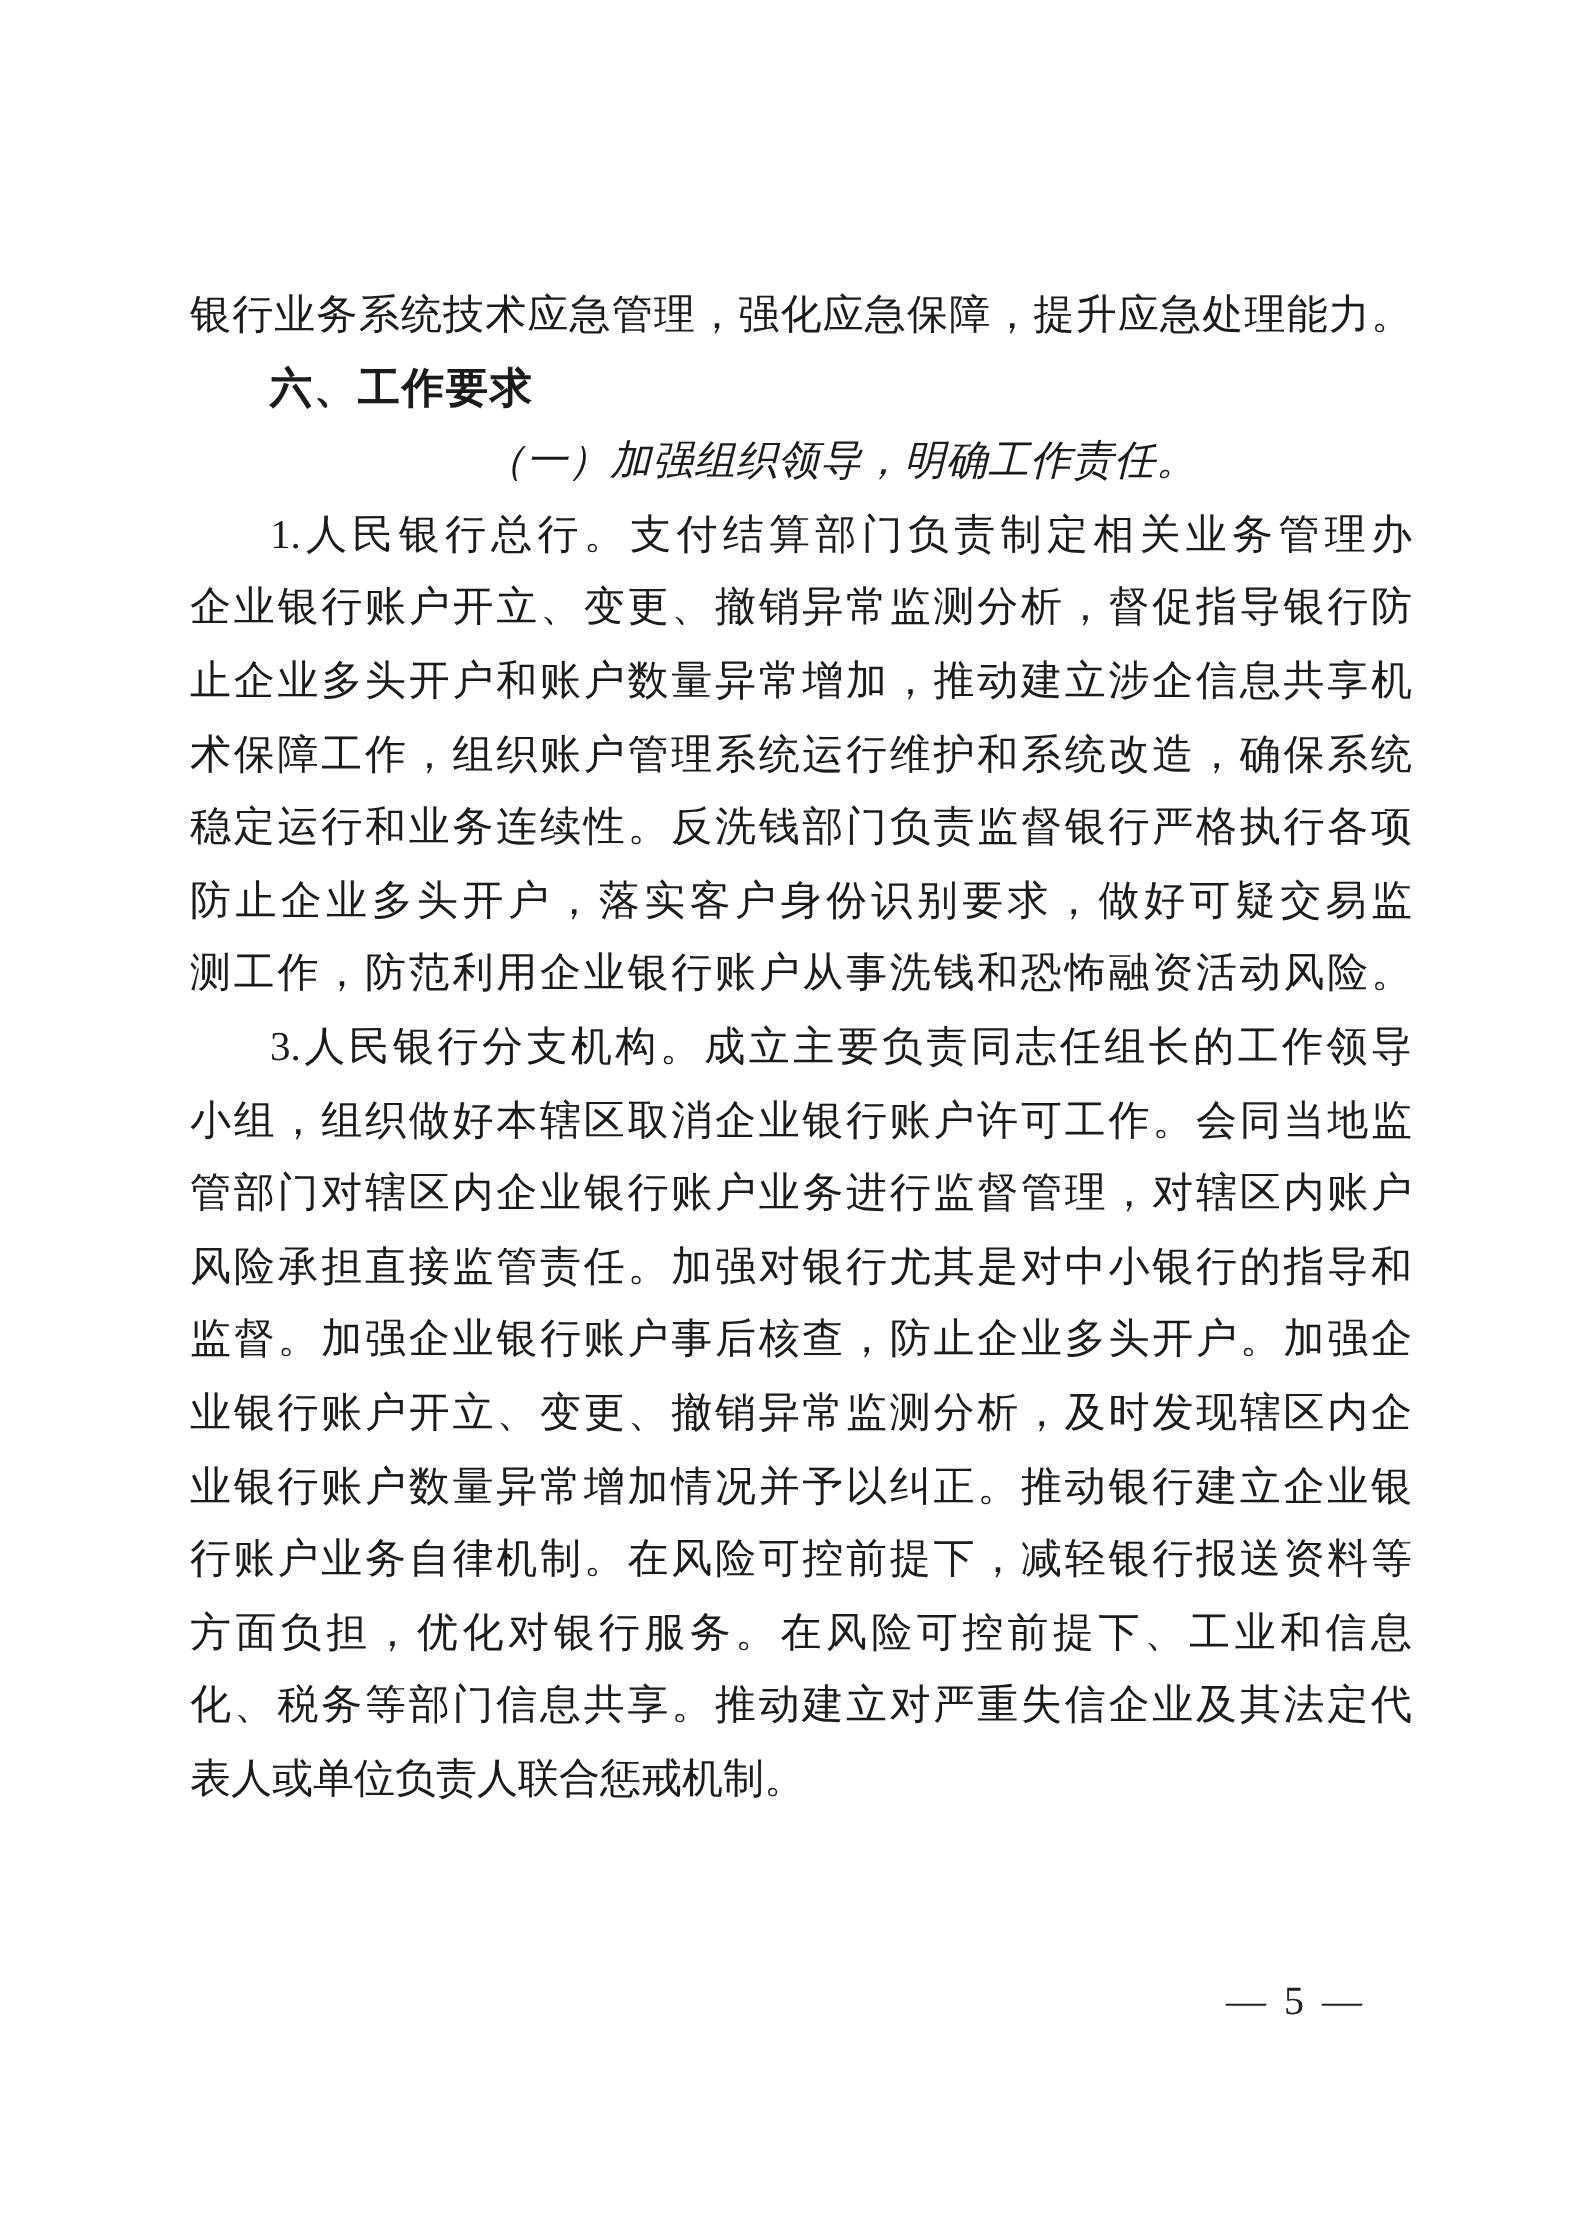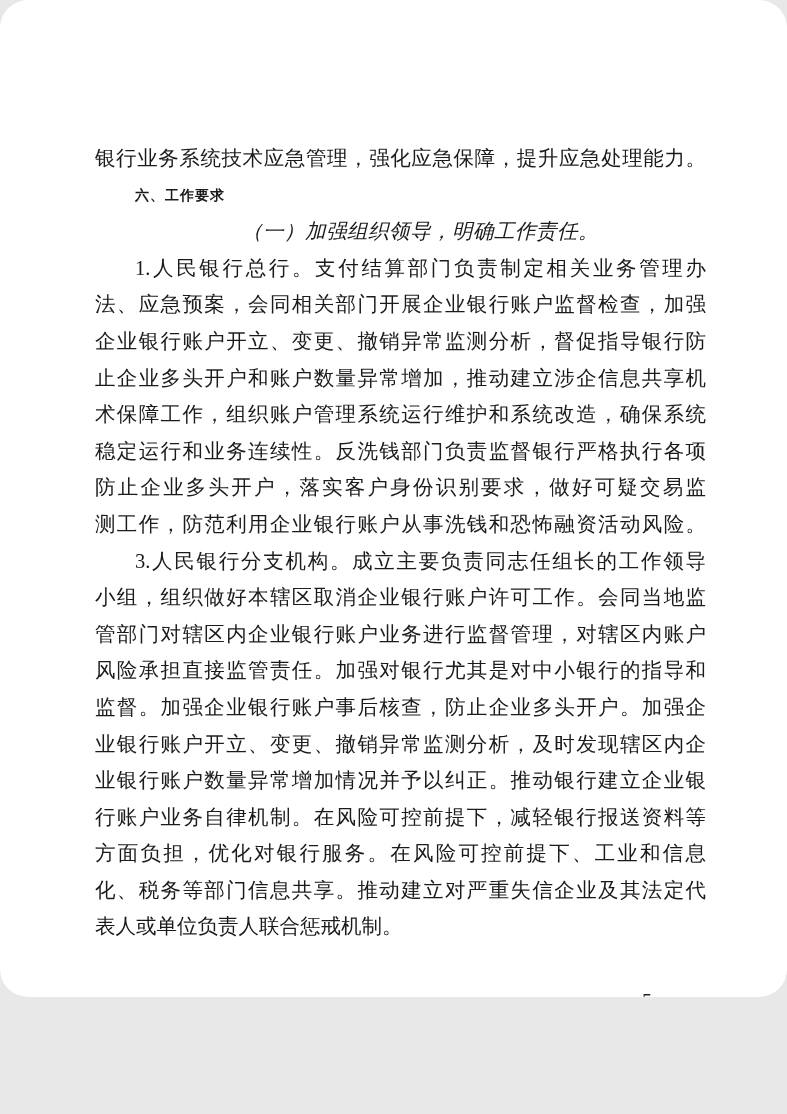--- a/index.html
+++ b/index.html
@@ -1,25 +1,24 @@
 <!DOCTYPE html>
 <html><head>
 <meta charset="utf-8">
 <style>
   html, body { margin: 0; padding: 0; background: #e8e8e8; }
   .page {
     position: relative;
     width: 787px;
-    height: 997px;
+    height: 1114px;
     margin: 0 auto;
     background: #ffffff;
     color: #1b1b1b;
     font-family: "Liberation Serif", "DejaVu Serif", serif;
     overflow: hidden;
-    border-radius: 28px;
   }
   .doc {
     position: absolute;
     left: 95px;
     top: 140px;
     width: 611px;
     font-size: 20.5px;
     line-height: 36.6px;
   }
   .line {
@@ -27,21 +26,21 @@
   }
   
   .fill {
     text-align: justify;
     text-align-last: justify;
   }
   .indent { text-indent: 40px; }
   .heading {
     font-family: "Liberation Sans", "DejaVu Sans", sans-serif;
     font-weight: bold;
-    font-size: 14px;
+    font-size: 21px;
     letter-spacing: 1px;
   }
   .kai {
     font-style: italic;
     letter-spacing: 0.5px;
     text-align: center;
   }
   .pagenum {
     position: absolute;
     top: 990px;
@@ -53,21 +52,20 @@
 </style>
 </head>
 <body>
 
 <div class="page">
   <main class="doc">
     <div class="line fill">银行业务系统技术应急管理，强化应急保障，提升应急处理能力。</div>
     <div class="line heading indent">六、工作要求</div>
     <div class="line kai indent">（一）加强组织领导，明确工作责任。</div>
     <div class="line fill indent">1.人民银行总行。支付结算部门负责制定相关业务管理办</div>
-    <div class="line fill">法、应急预案，会同相关部门开展企业银行账户监督检查，加强</div>
     <div class="line fill">企业银行账户开立、变更、撤销异常监测分析，督促指导银行防</div>
     <div class="line fill">止企业多头开户和账户数量异常增加，推动建立涉企信息共享机</div>
     <div class="line fill">术保障工作，组织账户管理系统运行维护和系统改造，确保系统</div>
     <div class="line fill">稳定运行和业务连续性。反洗钱部门负责监督银行严格执行各项</div>
     <div class="line fill">防止企业多头开户，落实客户身份识别要求，做好可疑交易监</div>
     <div class="line fill">测工作，防范利用企业银行账户从事洗钱和恐怖融资活动风险。</div>
     <div class="line fill indent">3.人民银行分支机构。成立主要负责同志任组长的工作领导</div>
     <div class="line fill">小组，组织做好本辖区取消企业银行账户许可工作。会同当地监</div>
     <div class="line fill">管部门对辖区内企业银行账户业务进行监督管理，对辖区内账户</div>
     <div class="line fill">风险承担直接监管责任。加强对银行尤其是对中小银行的指导和</div>

